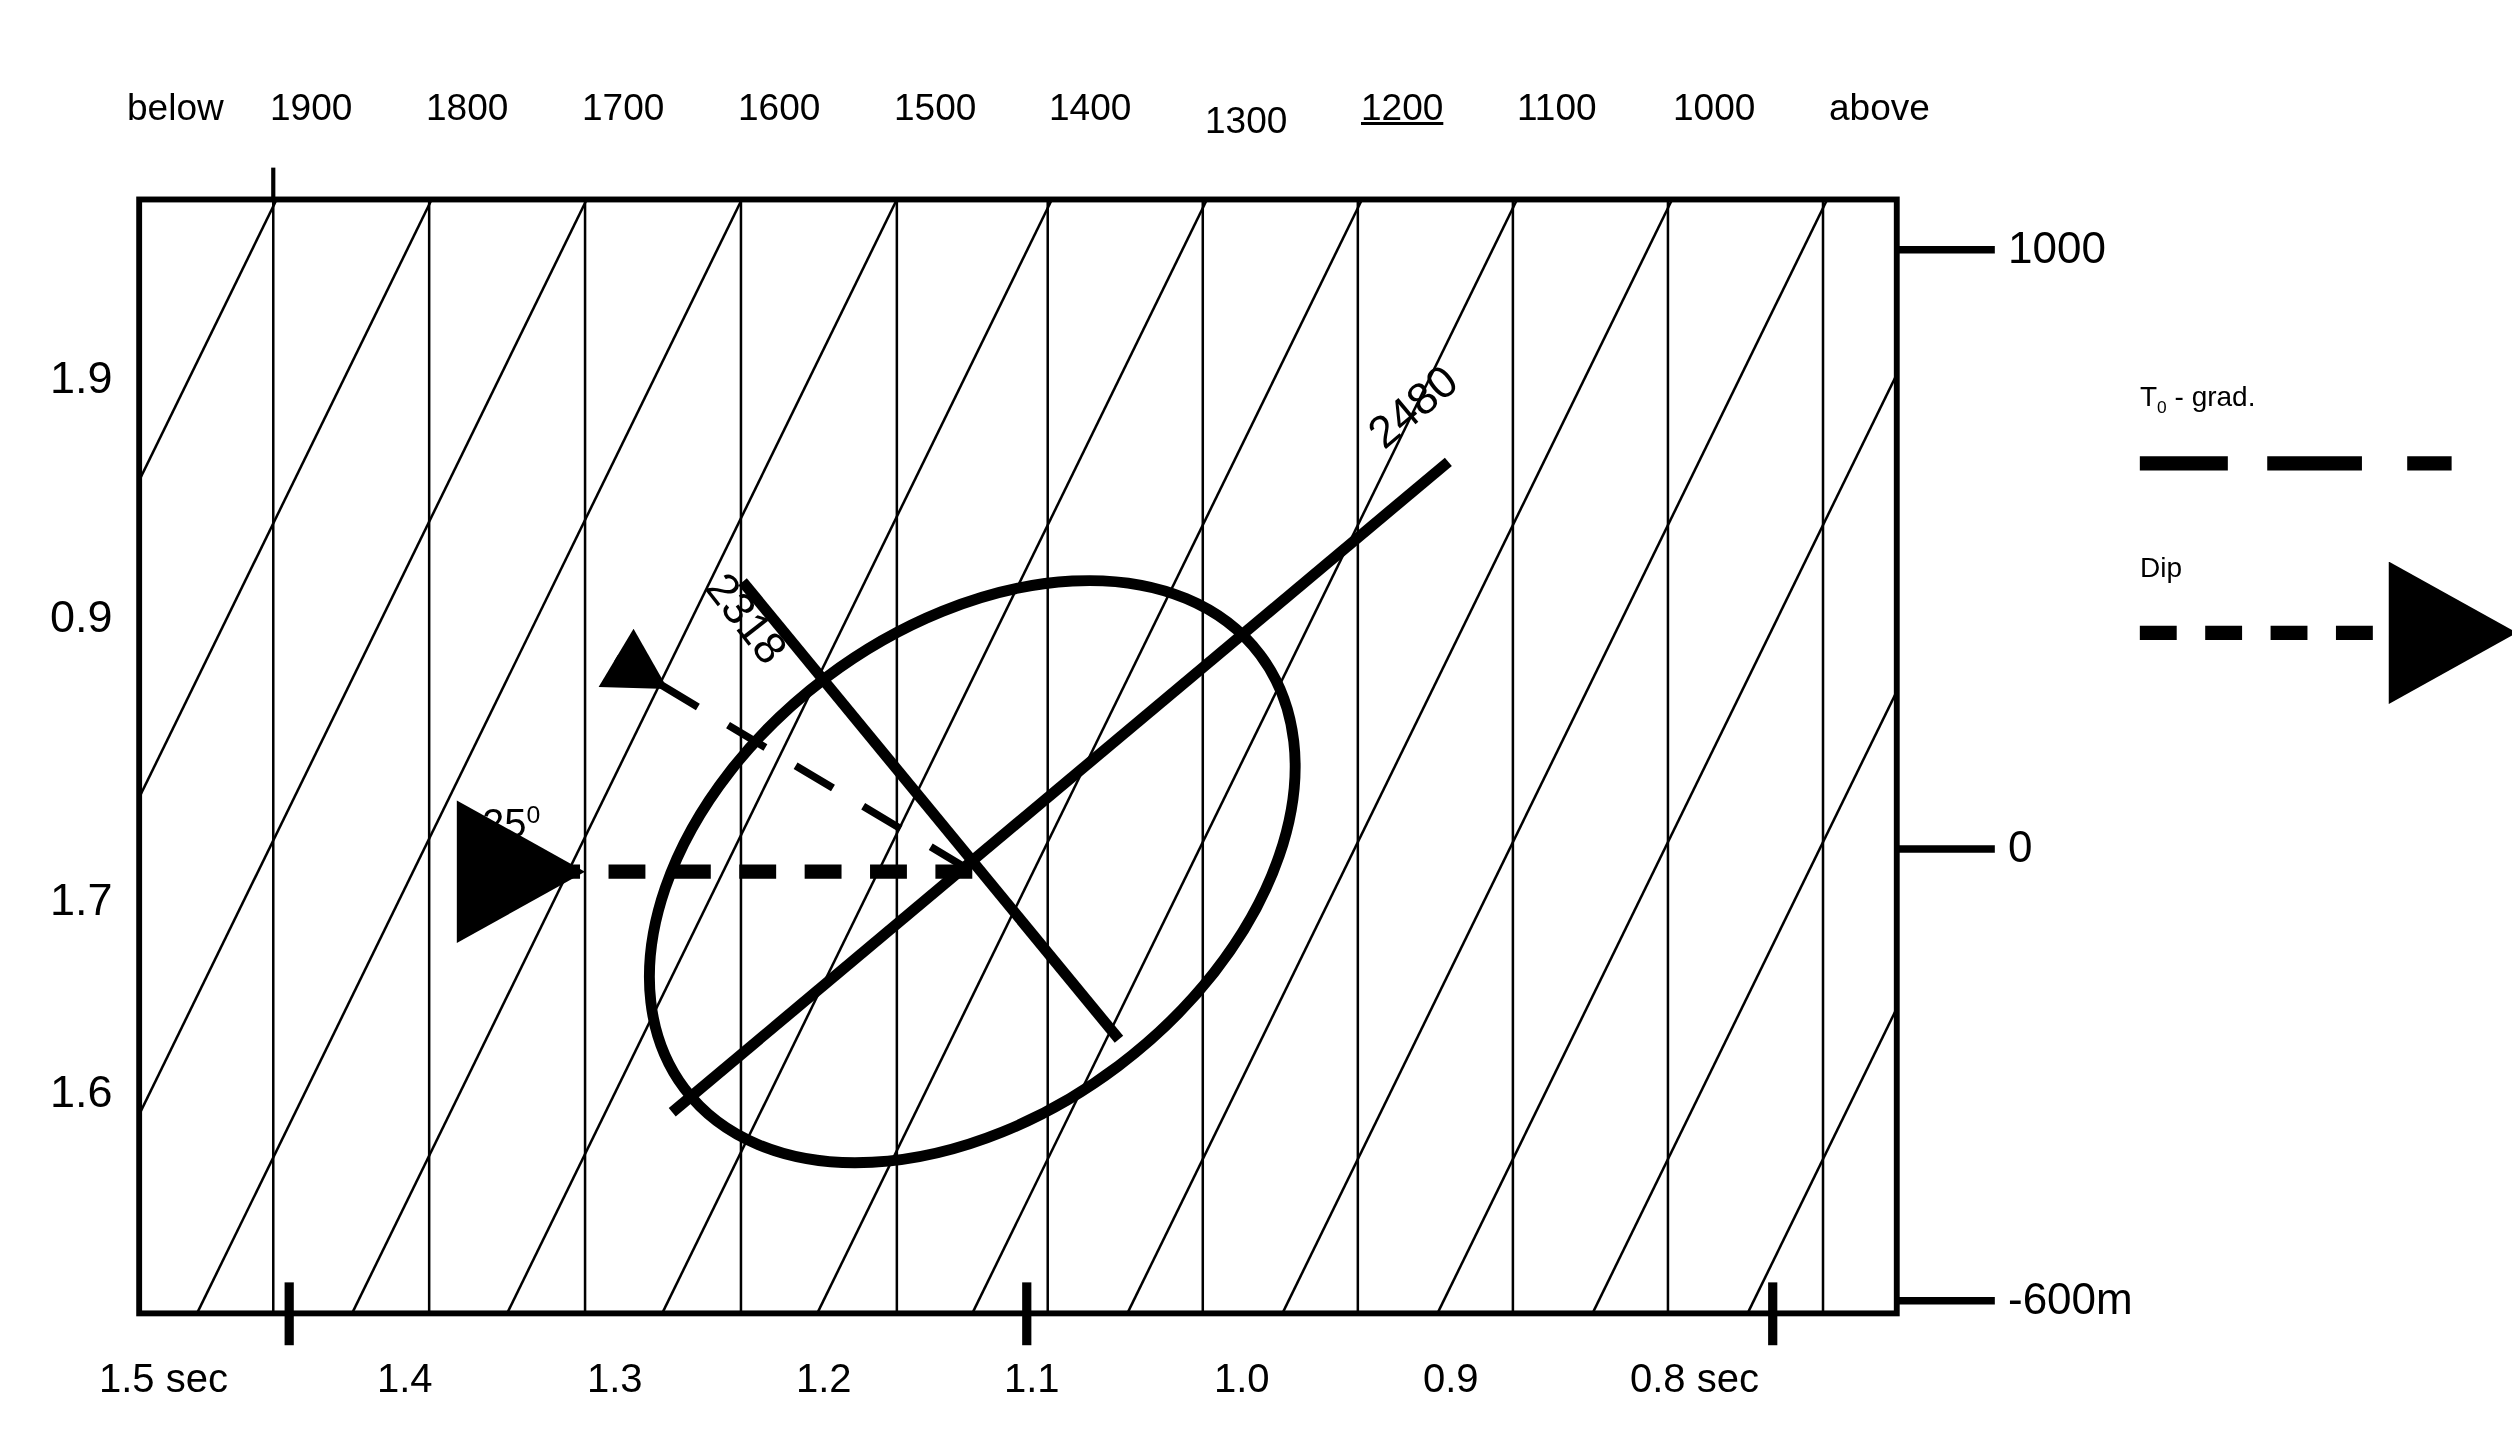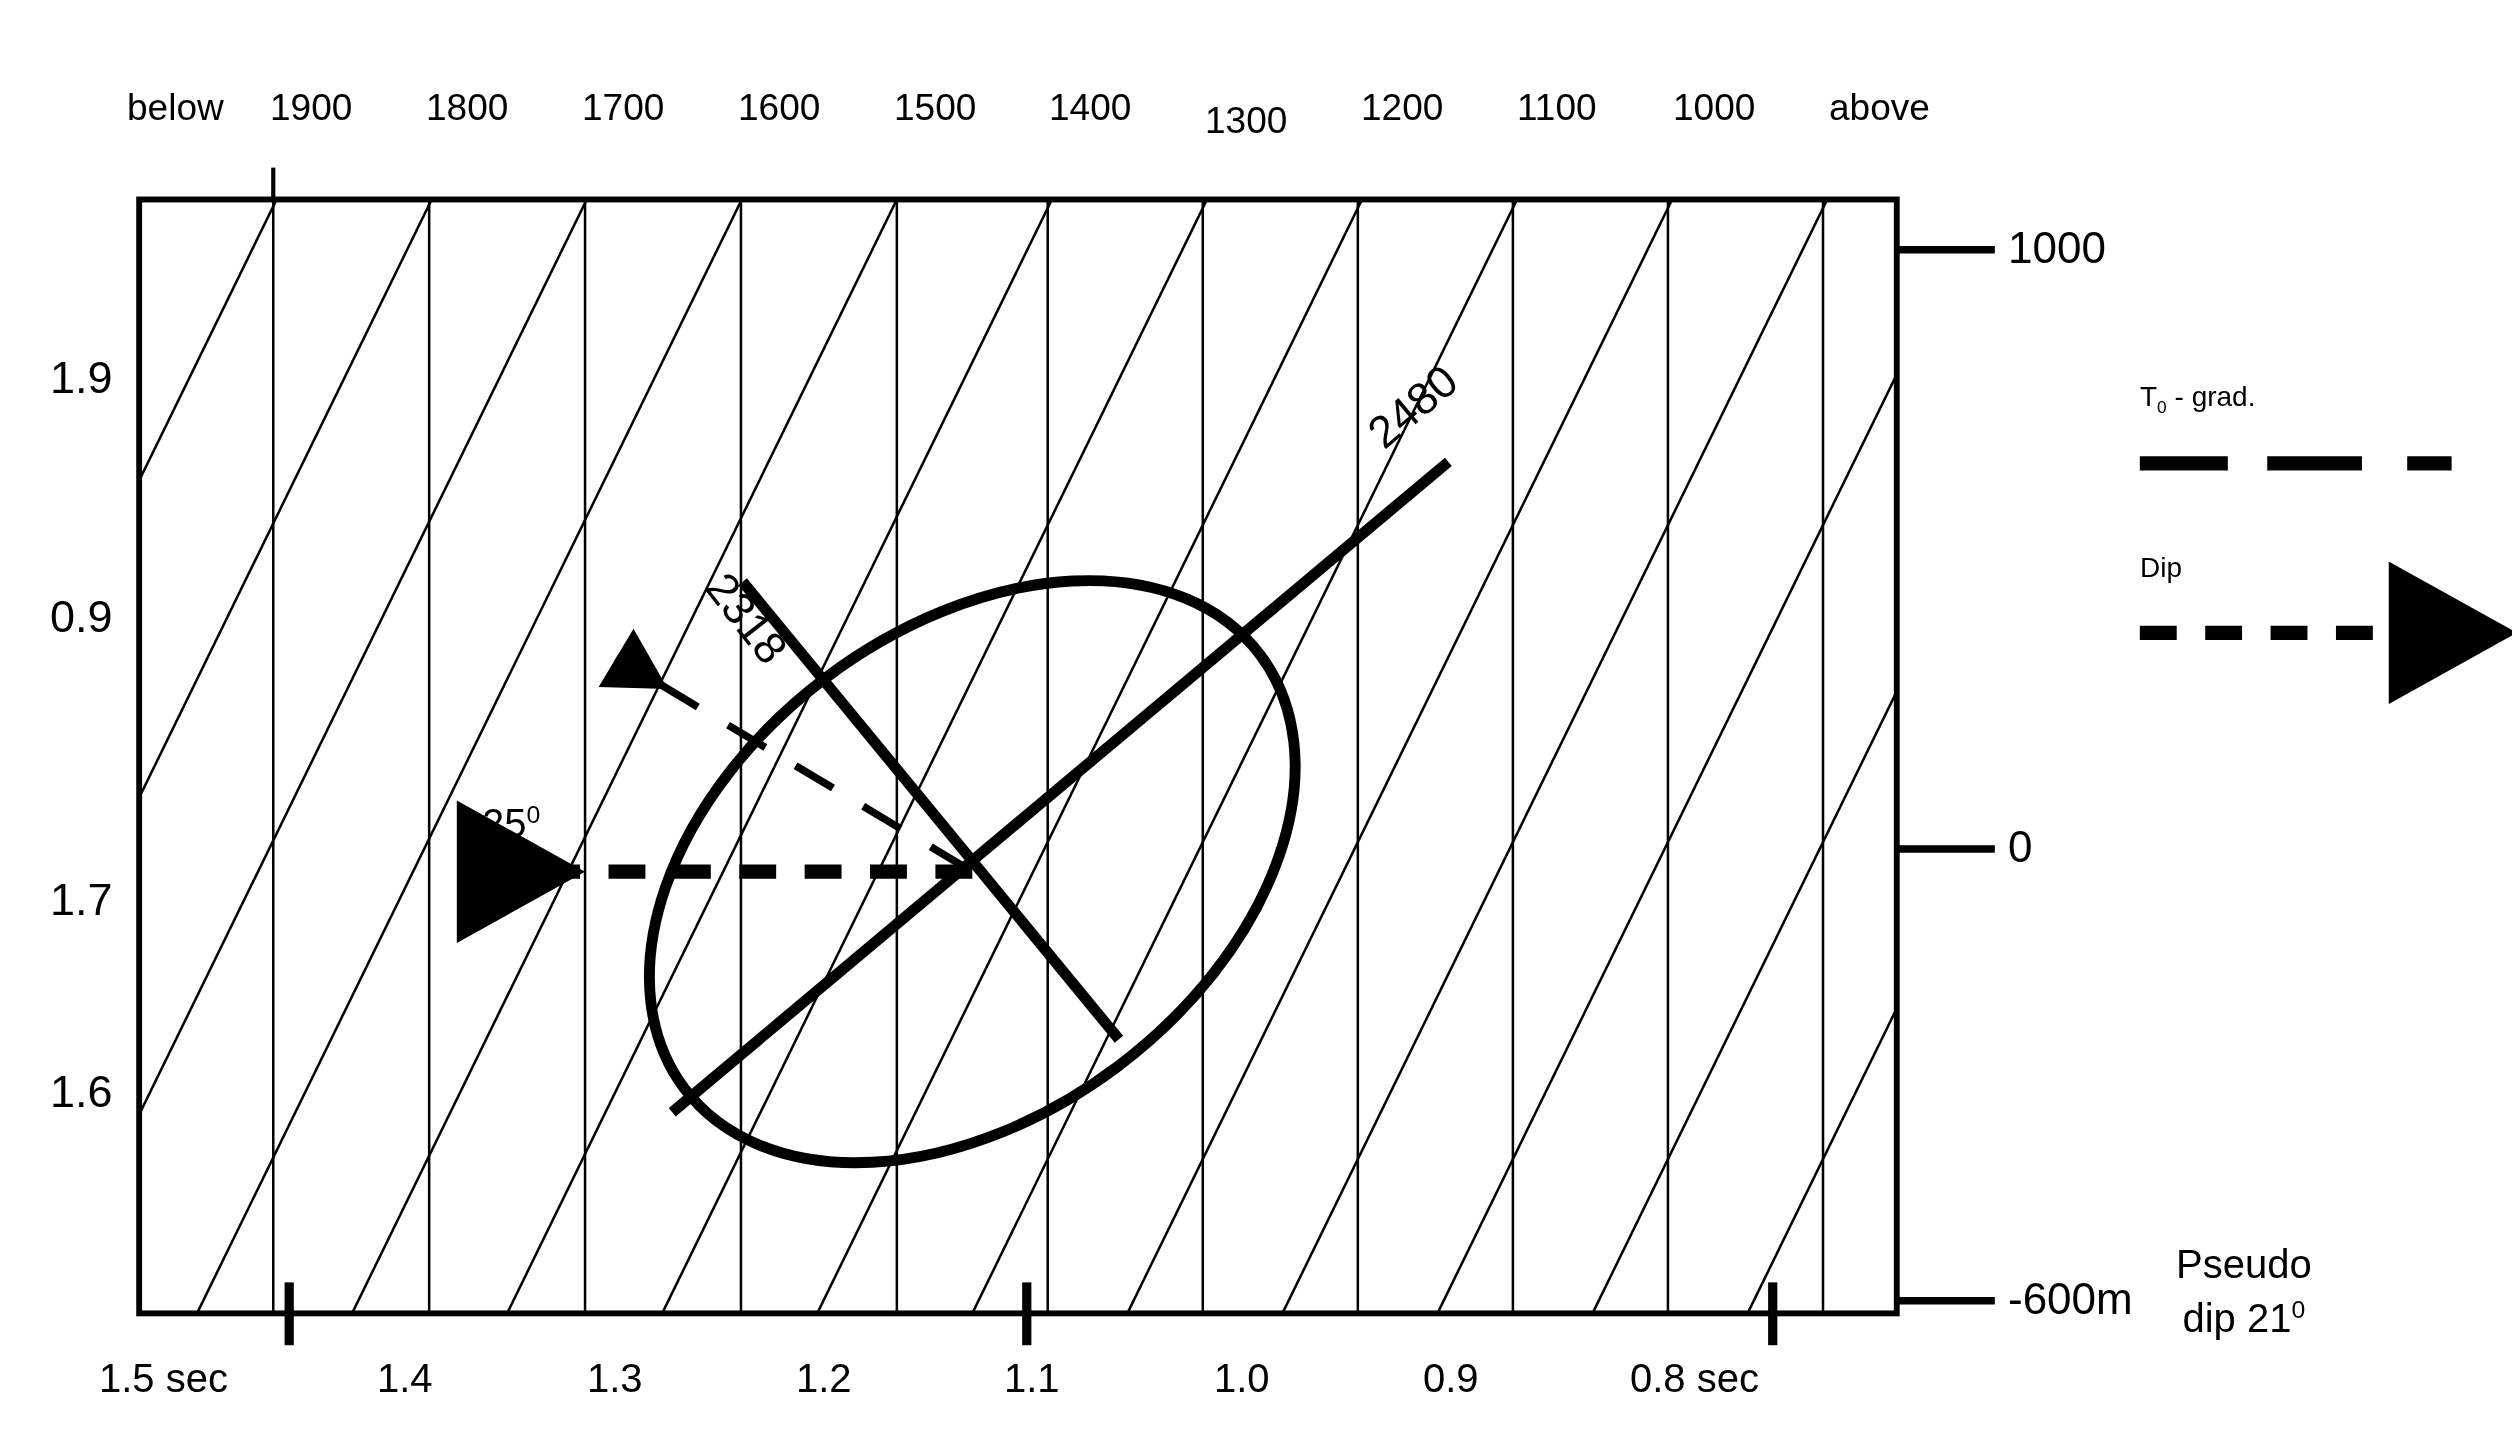--- a/index.html
+++ b/index.html
@@ -119,21 +119,21 @@
   </svg>
 
   <div class="lbl top-tick" style="left:127px;top:87px;">below</div>
   <div class="lbl top-tick" style="left:270px;top:87px;">1900</div>
   <div class="lbl top-tick" style="left:426px;top:87px;">1800</div>
   <div class="lbl top-tick" style="left:582px;top:87px;">1700</div>
   <div class="lbl top-tick" style="left:738px;top:87px;">1600</div>
   <div class="lbl top-tick" style="left:894px;top:87px;">1500</div>
   <div class="lbl top-tick" style="left:1049px;top:87px;">1400</div>
   <div class="lbl top-tick" style="left:1205px;top:87px;margin-top:13px;">1300</div>
-  <div class="lbl top-tick" style="left:1361px;top:87px;">1200</div>
+  <div class="lbl top-tick" style="left:1361px;top:87px;text-decoration:underline;">1200</div>
   <div class="lbl top-tick" style="left:1517px;top:87px;">1100</div>
   <div class="lbl top-tick" style="left:1673px;top:87px;">1000</div>
   <div class="lbl top-tick" style="left:1829px;top:87px;">above</div>
 
   <div class="lbl left-tick" style="left:50px;top:352px;">1.9</div>
   <div class="lbl left-tick" style="left:50px;top:591px;">0.9</div>
   <div class="lbl left-tick" style="left:50px;top:830px;margin-top:44px;">1.7</div>
   <div class="lbl left-tick" style="left:50px;top:1066px;">1.6</div>
 
   <div class="lbl right-tick" style="left:2008px;top:223px;">1000</div>
@@ -154,19 +154,15 @@
 
   <div class="lbl" style="left:736px;top:563px;font-size:45px;
                           transform:rotate(52deg);transform-origin:left top;">2318</div>
 
   <div class="lbl ang" style="left:482px;top:801px;"><span>25</span><span class="sup">0</span></div>
 
   <div class="lbl legend-txt" style="left:2140px;top:381px;"><span>T</span><span class="sub">0</span><span> - grad.</span></div>
 
   <div class="lbl legend-txt" style="left:2140px;top:552px;">Dip</div>
 
-  <div class="lbl pseudo-txt" style="left:2176px;top:1237px;">
-    <div>Pseudo</div>
-    <div><span>dip 21</span><span class="sup">0</span></div>
-  </div>
 
 </div>
 
 
 </body></html>

